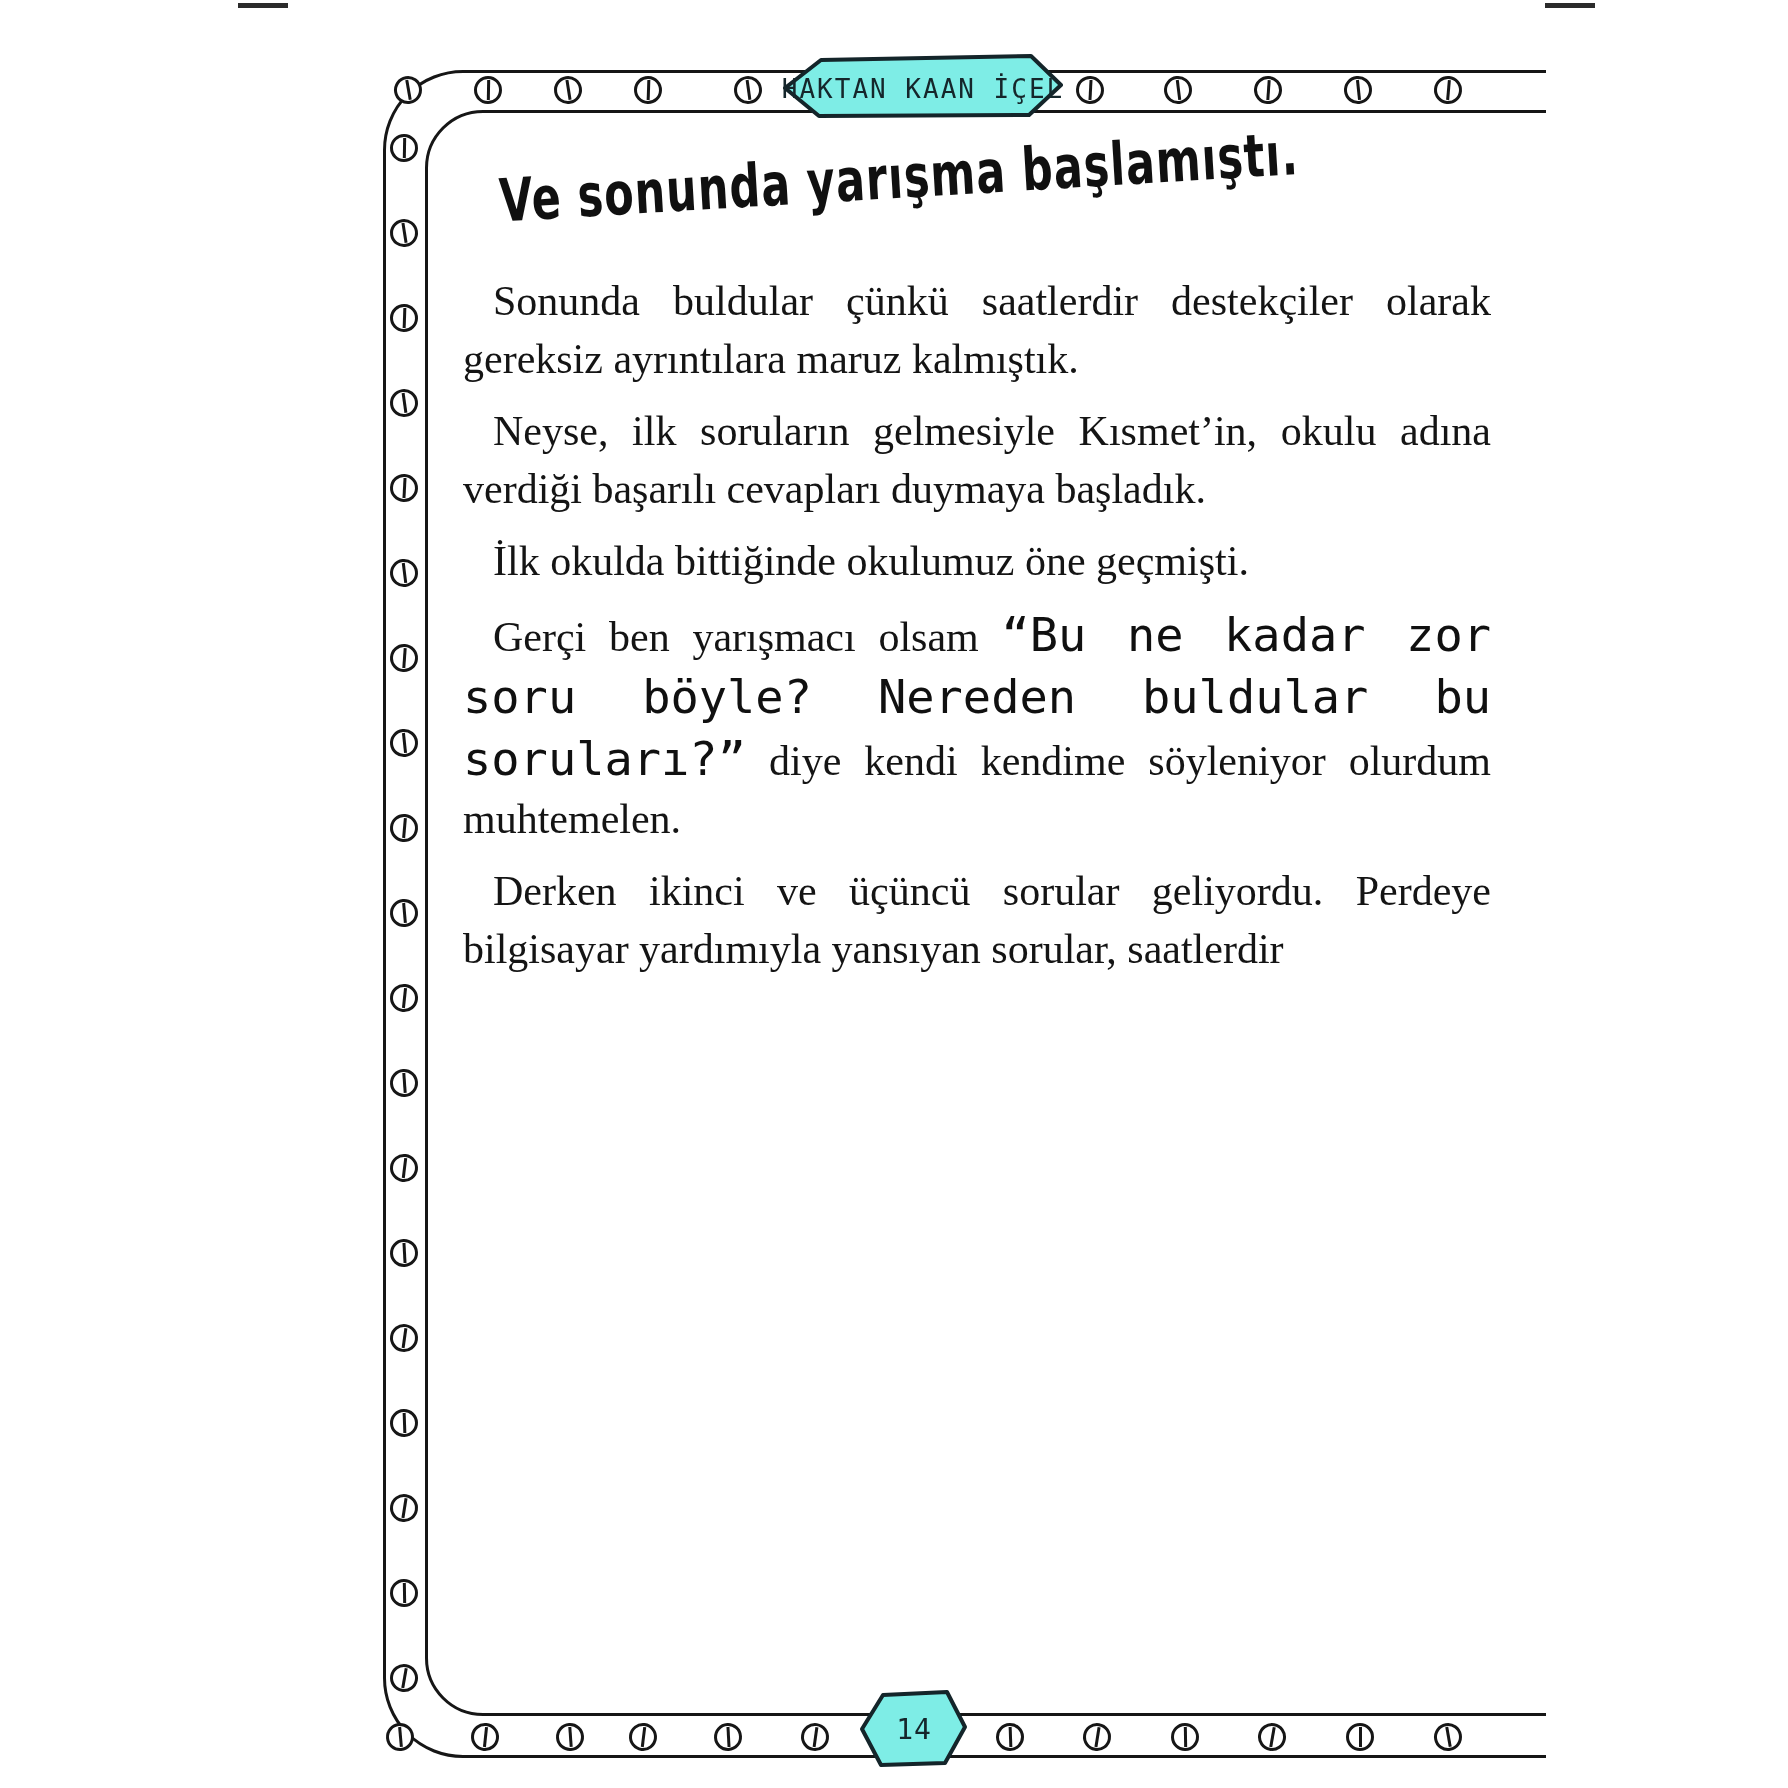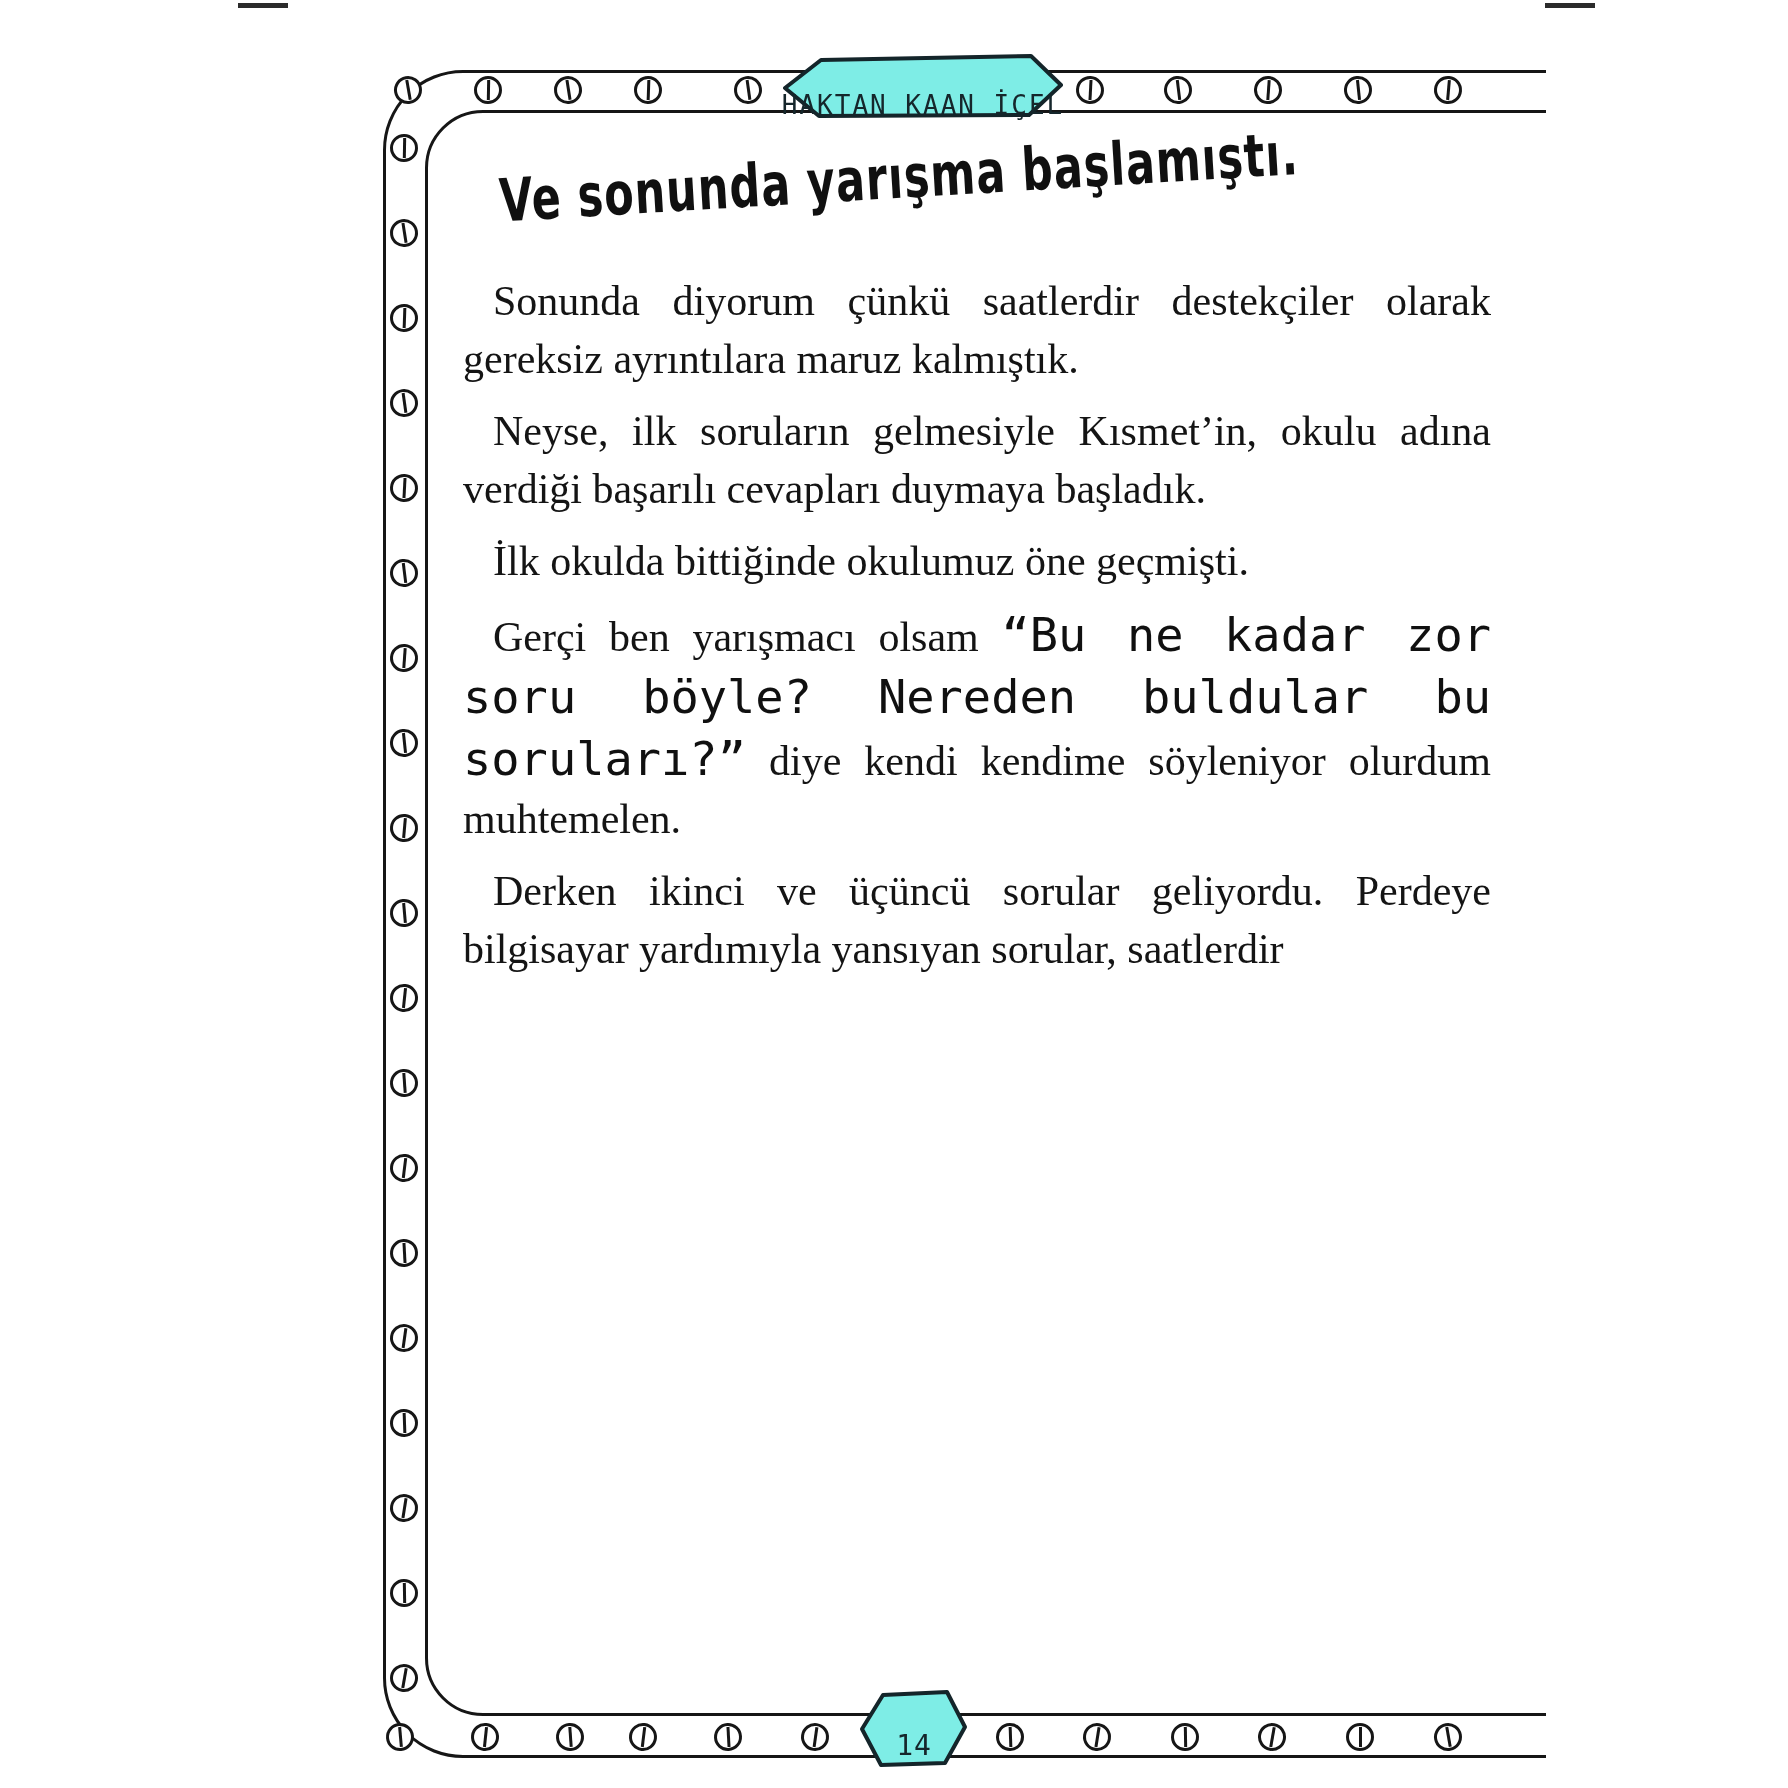--- a/index.html
+++ b/index.html
@@ -25,21 +25,21 @@
     box-sizing:border-box;background:#fff;
   }
   .screw::after{
     content:"";position:absolute;left:50%;top:1px;bottom:1px;width:3px;margin-left:-1.5px;
     background:#161616;
   }
   
   .badge{position:absolute;}
   .badge svg{position:absolute;left:0;top:0;}
   .badge .badge-text{
-    position:absolute;left:0;top:16px;width:100%;height:100%;
+    position:absolute;left:0;top:0;width:100%;height:100%;
     display:flex;align-items:center;justify-content:center;
     font-family:"DejaVu Sans Mono",monospace;color:#15262b;
   }
   .header-badge{left:780px;top:54px;width:286px;height:66px;}
   .header-badge .badge-text{font-size:26px;letter-spacing:2px;padding-top:2px;}
   .footer-badge{left:858px;top:1686px;width:112px;height:86px;}
   .footer-badge .badge-text{font-size:28px;letter-spacing:1px;}
   
   .content{position:absolute;left:463px;top:132px;width:1028px;color:#141414;}
   .page-title{
@@ -120,19 +120,19 @@
 <div class="badge footer-badge">
   <svg width="112" height="86" viewBox="0 0 112 86">
     <polygon points="4,43 25,9 89,6 107,41 87,77 23,79" stroke="#14252A" stroke-width="4" stroke-linejoin="round" fill="#7EEDE6"></polygon>
   </svg>
   <div class="badge-text">14</div>
 </div>
 
 <div class="content">
   <div class="page-title">Ve sonunda yarışma başlamıştı.</div>
   <div>
-      <p class="para">Sonunda diyorum çünkü saatlerdir destekçiler olarak gereksiz ayrıntılara maruz kalmıştık.</p>
+      <p class="para">Sonunda buldular çünkü saatlerdir destekçiler olarak gereksiz ayrıntılara maruz kalmıştık.</p>
       <p class="para">Neyse, ilk soruların gelmesiyle Kısmet’in, okulu adına verdiği başarılı cevapları duymaya başladık.</p>
       <p class="para">İlk okulda bittiğinde okulumuz öne geçmişti.</p>
       <p class="para"><span>Gerçi ben yarışmacı olsam </span><span class="handwritten">“Bu ne kadar zor soru böyle? Nereden buldular bu soruları?”</span><span> diye kendi kendime söyleniyor olurdum muhtemelen.</span></p>
       <p class="para">Derken ikinci ve üçüncü sorular geliyordu. Perdeye bilgisayar yardımıyla yansıyan sorular, saatlerdir</p>
     </div>
 </div>
 
 </body></html>

